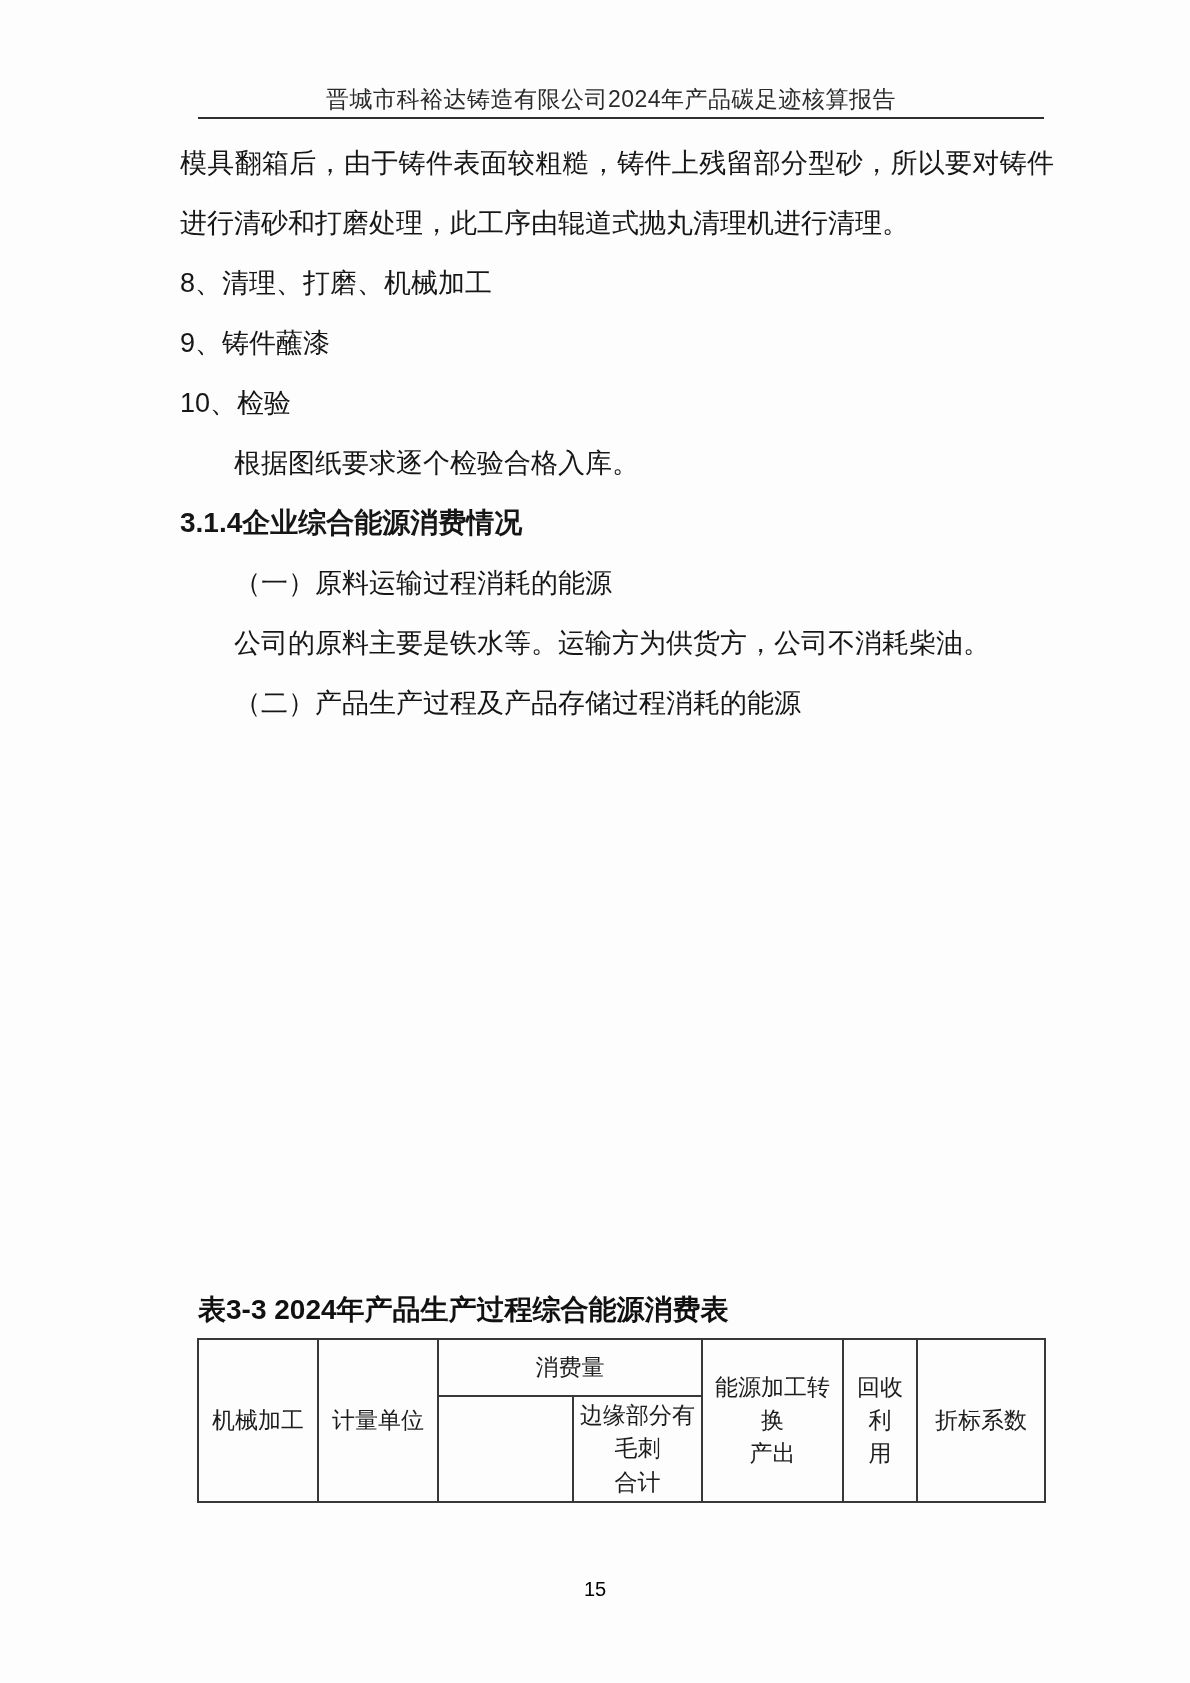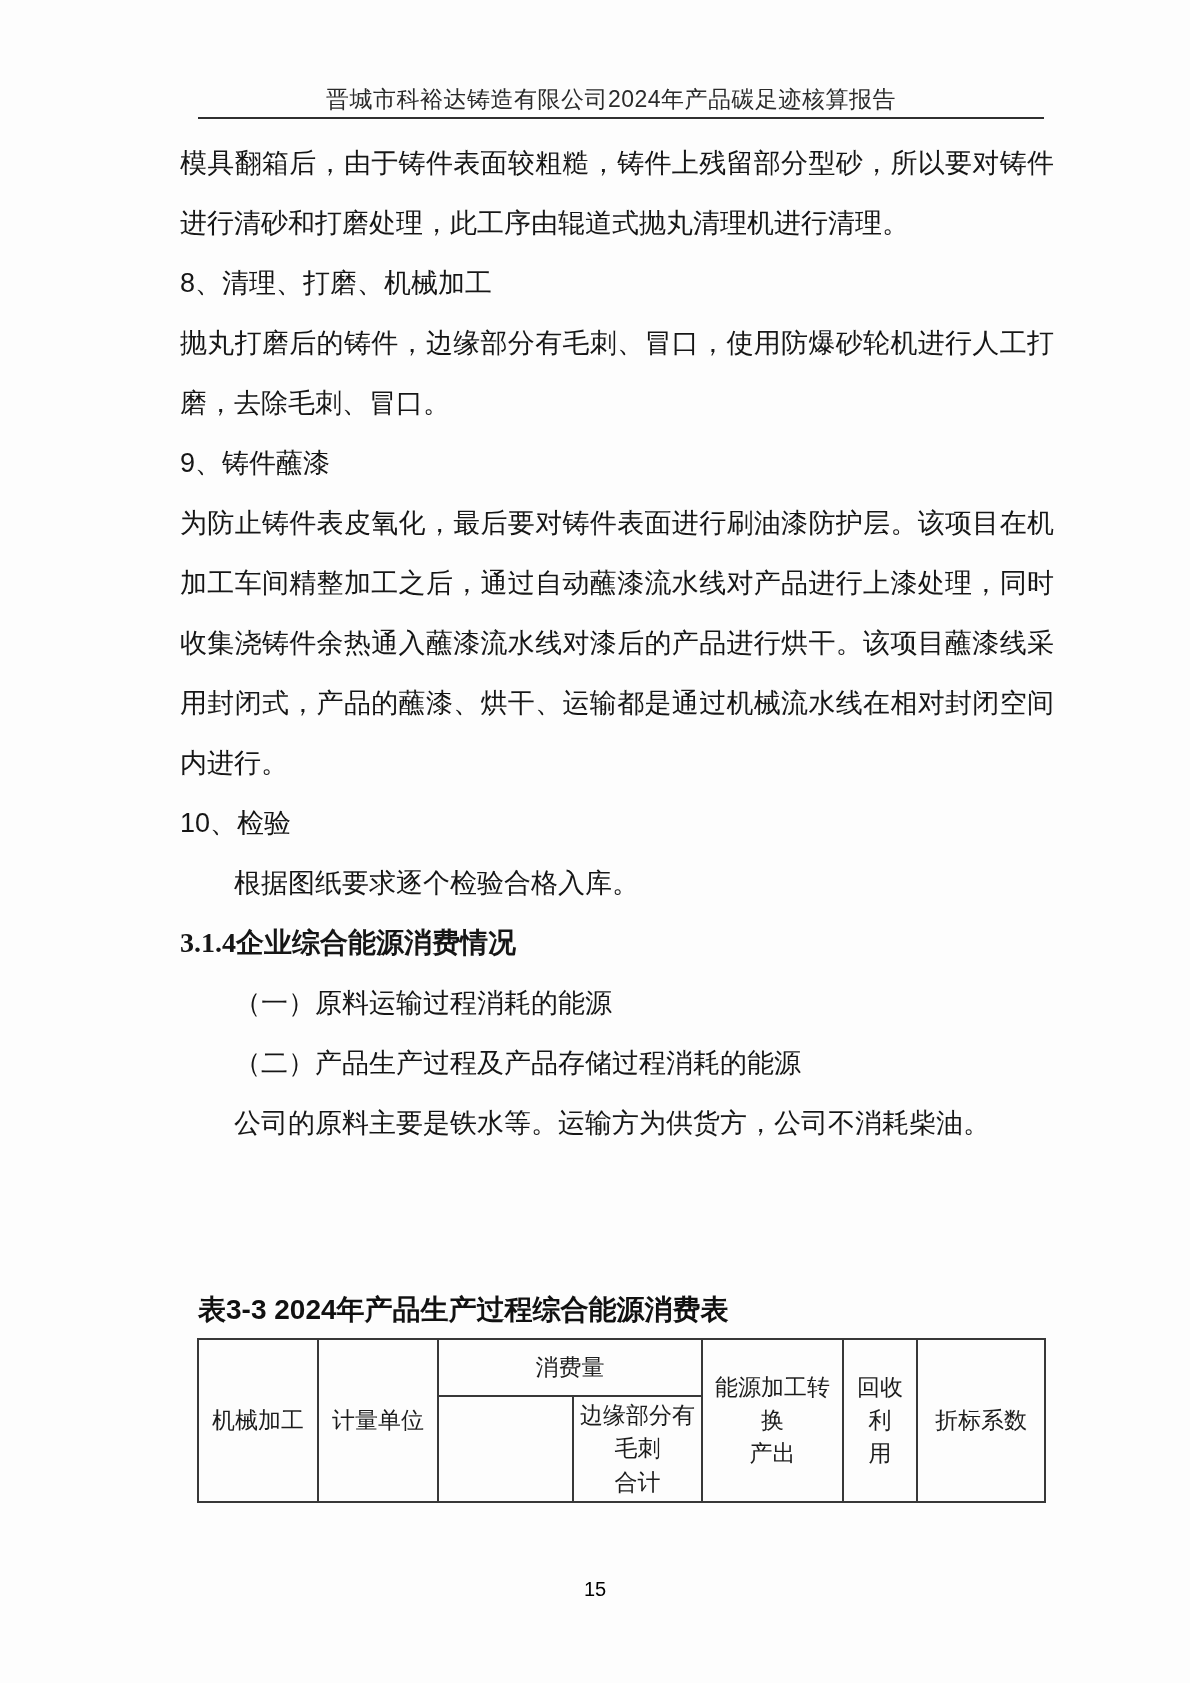--- a/index.html
+++ b/index.html
@@ -48,21 +48,20 @@
   }
   .content p {
     margin: 0;
     padding: 0;
   }
   .indent2 { text-indent: 2em; }
   .section-heading {
     font-weight: bold;
     font-size: 28px;
     text-align: left;
-    font-family: Liberation Serif, serif;
   }
   .table-caption {
     position: absolute;
     top: 1291px;
     left: 198px;
     width: 846px;
     text-align: left;
     font-size: 28px;
     font-weight: bold;
     color: #111111;
@@ -103,29 +102,27 @@
 
 <div class="page">
 
   <div class="header-title">晋城市科裕达铸造有限公司2024年产品碳足迹核算报告</div>
 
   <div class="header-rule"></div>
 
   <div class="content">
     <p>模具翻箱后，由于铸件表面较粗糙，铸件上残留部分型砂，所以要对铸件进行清砂和打磨处理，此工序由辊道式抛丸清理机进行清理。</p>
     <p>8、清理、打磨、机械加工</p>
-    <p>抛丸打磨后的铸件，边缘部分有毛刺、冒口，使用防爆砂轮机进行人工打磨，去除毛刺、冒口。</p>
     <p>9、铸件蘸漆</p>
-    <p>为防止铸件表皮氧化，最后要对铸件表面进行刷油漆防护层。该项目在机加工车间精整加工之后，通过自动蘸漆流水线对产品进行上漆处理，同时收集浇铸件余热通入蘸漆流水线对漆后的产品进行烘干。该项目蘸漆线采用封闭式，产品的蘸漆、烘干、运输都是通过机械流水线在相对封闭空间内进行。</p>
     <p>10、检验</p>
     <p class="indent2">根据图纸要求逐个检验合格入库。</p>
     <p class="section-heading">3.1.4企业综合能源消费情况</p>
     <p class="indent2">（一）原料运输过程消耗的能源</p>
+    <p class="indent2">公司的原料主要是铁水等。运输方为供货方，公司不消耗柴油。</p>
     <p class="indent2">（二）产品生产过程及产品存储过程消耗的能源</p>
-    <p class="indent2">公司的原料主要是铁水等。运输方为供货方，公司不消耗柴油。</p>
   </div>
 
   <div class="table-caption">表3-3 2024年产品生产过程综合能源消费表</div>
 
   <table class="energy-table">
     <colgroup>
       <col style="width:120px">
       <col style="width:120px">
       <col style="width:135px">
       <col style="width:129px">

